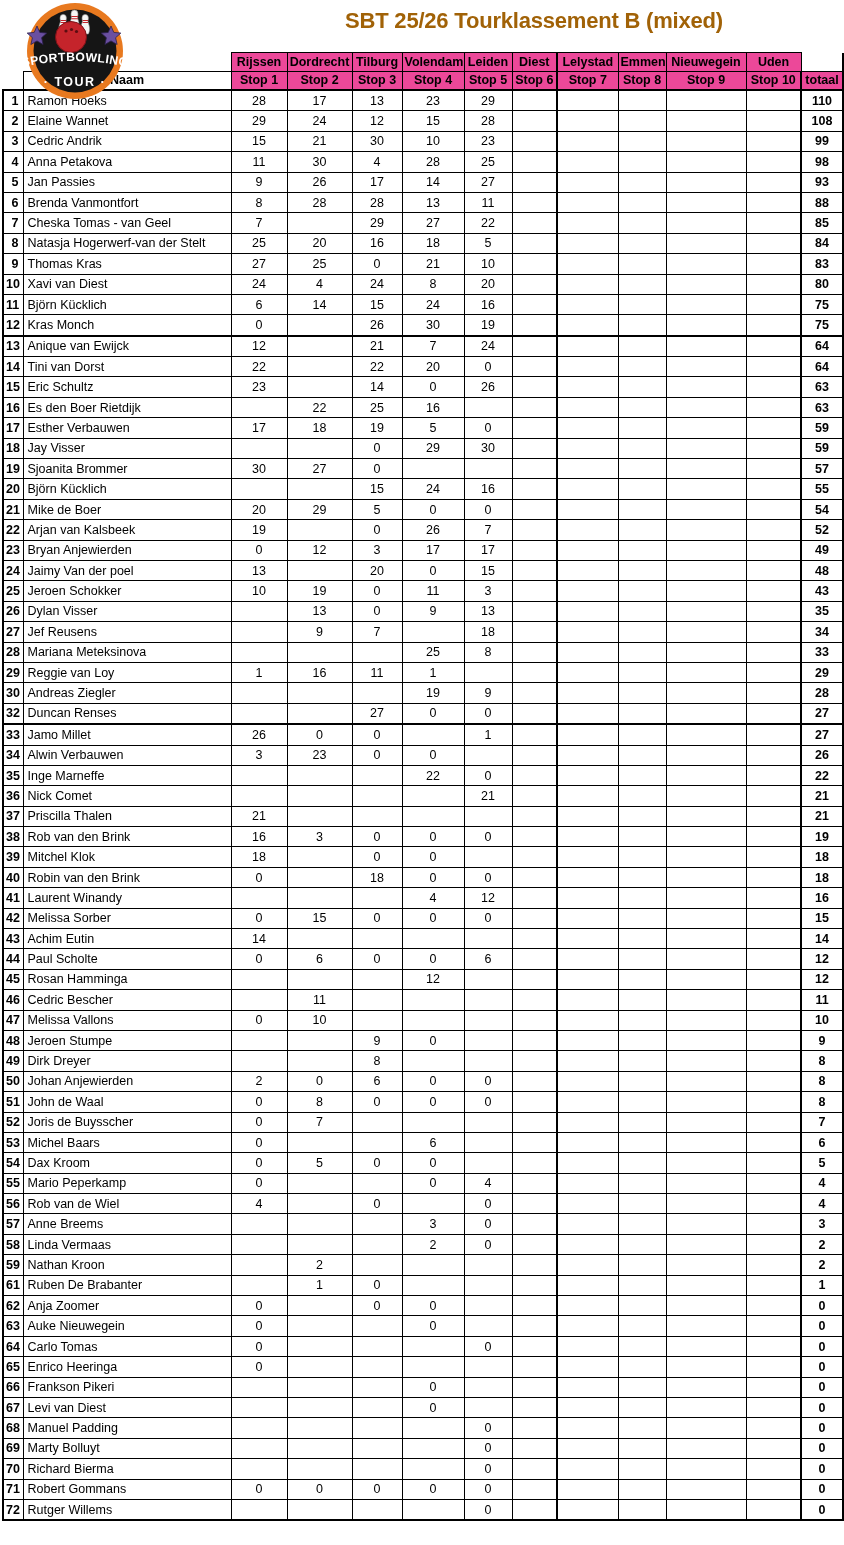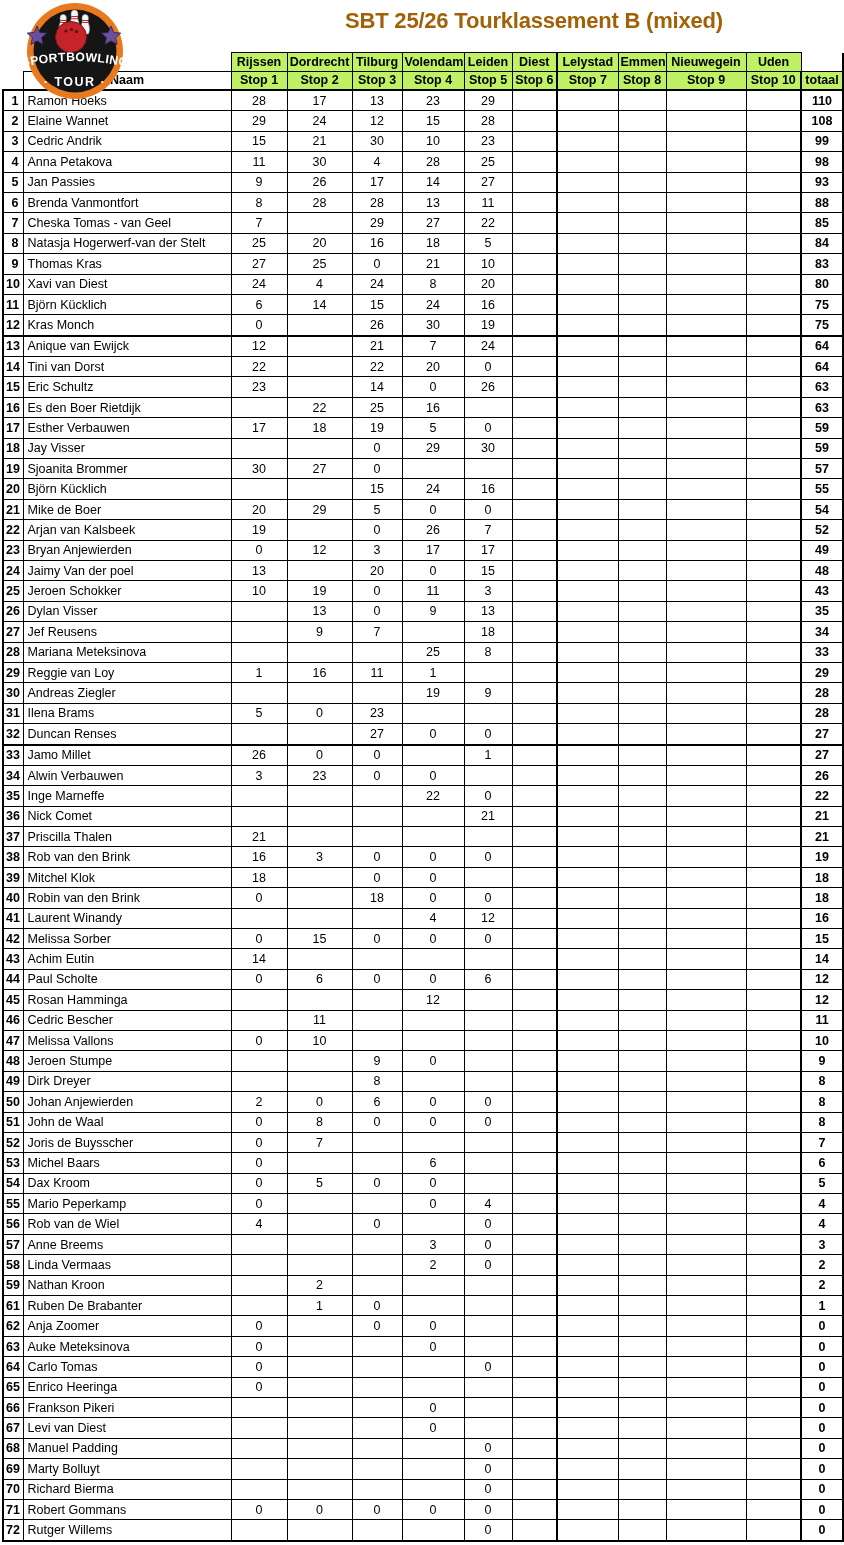--- a/index.html
+++ b/index.html
@@ -17,21 +17,21 @@
     position:absolute;left:2px;top:52px;width:840px;
     border-collapse:collapse;table-layout:fixed;
     font-size:12.5px;color:#000;
   }
   th,td{
     border:1px solid #000;padding:0 2px;height:19.4px;
     overflow:hidden;white-space:nowrap;vertical-align:middle;
     font-weight:normal;
   }
   thead th{height:17.5px;}
-  .hdr{background:#bef264;font-weight:bold;text-align:center;}
+  .hdr{background:#ec4899;font-weight:bold;text-align:center;}
   th.blank{border:none;background:#fff;}
   th.naam{background:#fff;font-weight:bold;text-align:center;}
   .city-row th.corner{background:#fff;border-top:none;border-bottom:1px solid #000;
     border-left:1px solid #000;border-right:2px solid #000;}
   .stop-row th{border-bottom:2px solid #000;}
   .stop-row th.blank{border-bottom:2px solid #000;border-top:none;border-left:none;border-right:none;}
   .thickR{border-right:2px solid #000 !important;}
   .c-rank{font-weight:bold;text-align:right;border-left:2px solid #000;padding-right:4px;}
   .c-name{text-align:left;padding-left:4px;}
   .c-score{text-align:center;}
@@ -575,35 +575,20 @@
         <td class="c-score"></td>
         <td class="c-score">19</td>
         <td class="c-score">9</td>
         <td class="c-score thickR"></td>
         <td class="c-score"></td>
         <td class="c-score"></td>
         <td class="c-score"></td>
         <td class="c-score"></td>
         <td class="c-total">28</td>
       </tr>
-      <tr>
-        <td class="c-rank">31</td>
-        <td class="c-name">Ilena Brams</td>
-        <td class="c-score">5</td>
-        <td class="c-score">0</td>
-        <td class="c-score">23</td>
-        <td class="c-score"></td>
-        <td class="c-score"></td>
-        <td class="c-score thickR"></td>
-        <td class="c-score"></td>
-        <td class="c-score"></td>
-        <td class="c-score"></td>
-        <td class="c-score"></td>
-        <td class="c-total">28</td>
-      </tr>
       <tr class="sep">
         <td class="c-rank">32</td>
         <td class="c-name">Duncan Renses</td>
         <td class="c-score"></td>
         <td class="c-score"></td>
         <td class="c-score">27</td>
         <td class="c-score">0</td>
         <td class="c-score">0</td>
         <td class="c-score thickR"></td>
         <td class="c-score"></td>
@@ -1042,21 +1027,21 @@
         <td class="c-score"></td>
         <td class="c-score thickR"></td>
         <td class="c-score"></td>
         <td class="c-score"></td>
         <td class="c-score"></td>
         <td class="c-score"></td>
         <td class="c-total">0</td>
       </tr>
       <tr>
         <td class="c-rank">63</td>
-        <td class="c-name">Auke Meteksinova</td>
+        <td class="c-name">Auke Nieuwegein</td>
         <td class="c-score">0</td>
         <td class="c-score"></td>
         <td class="c-score"></td>
         <td class="c-score">0</td>
         <td class="c-score"></td>
         <td class="c-score thickR"></td>
         <td class="c-score"></td>
         <td class="c-score"></td>
         <td class="c-score"></td>
         <td class="c-score"></td>

